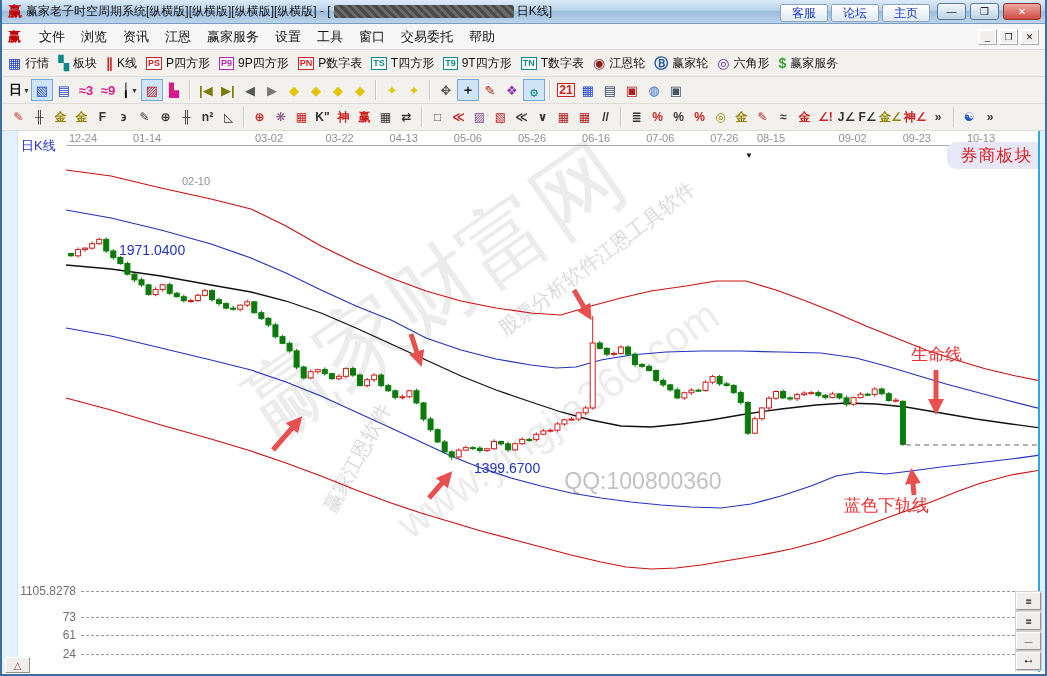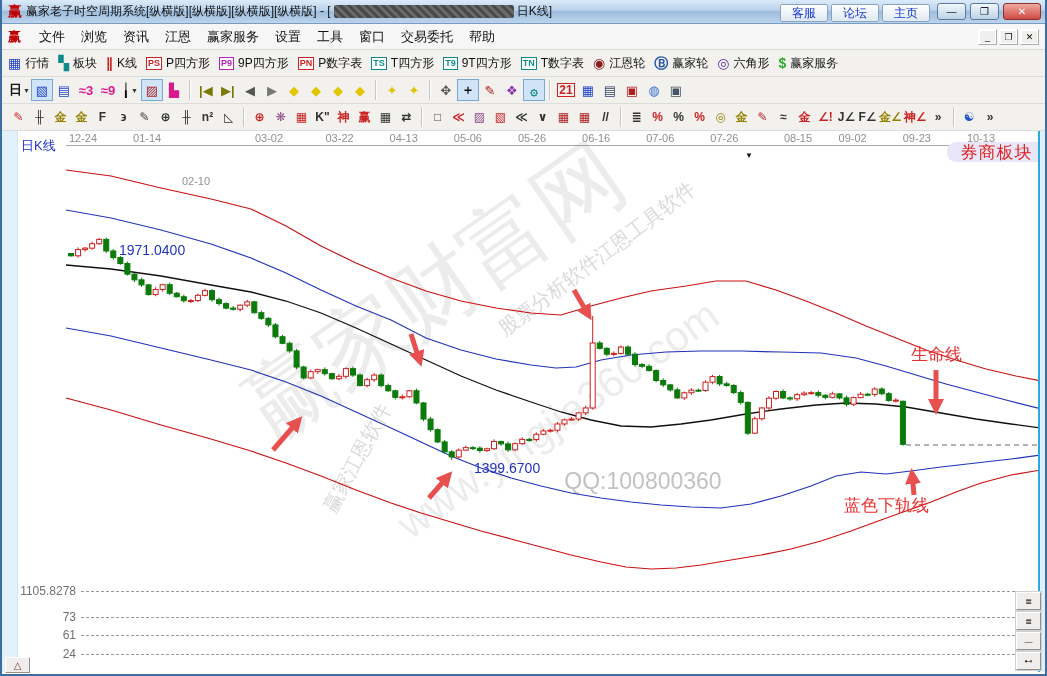--- a/index.html
+++ b/index.html
@@ -41,21 +41,21 @@
   .chartarea{position:relative;height:541px;background:#fff;}
   .leftstrip{position:absolute;left:0;top:0;bottom:0;width:16px;background:#e2f1fc;border-right:1px solid #cfe4f4;}
   .rightstrip{position:absolute;right:0;top:0;bottom:0;width:7px;background:#dff0fb;border-left:2px solid #29aae1;}
   .chartwrap{position:absolute;left:16px;top:0;right:7px;bottom:0;overflow:hidden;}
   .chartwrap svg{position:absolute;left:0;top:0;}
   .kline-label{position:absolute;left:3px;top:6px;font-size:13px;color:#2233cc;z-index:5;}
   .axis-line{position:absolute;left:48px;top:14px;width:972px;border-top:1px solid #a8a8a8;}
   .date-label{position:absolute;top:1px;font-size:11px;color:#909090;transform:translateX(-50%);white-space:nowrap;}
   .hdr{position:absolute;left:65px;top:18px;font-size:13px;white-space:nowrap;z-index:5;}
   .hdr span{margin-right:13px;}
-  .sector-pill{position:absolute;left:929px;top:11px;width:99px;height:20px;background:#e7e7f8;border-radius:9px;
+  .sector-pill{position:absolute;left:929px;top:11px;width:99px;height:27px;background:#e7e7f8;border-radius:9px;
                color:#e02020;font-size:17px;display:flex;align-items:center;justify-content:center;letter-spacing:1px;z-index:5;}
   .ann{position:absolute;white-space:nowrap;z-index:6;}
   .ann.blue{color:#2233bb;font-size:14px;}
   .ann.red{color:#e83030;font-size:17px;}
   .down-marker{position:absolute;font-size:8px;color:#111;z-index:5;}
   .sub-row .lbl{position:absolute;width:58px;text-align:right;font-size:12px;color:#707070;z-index:5;}
   .sub-row .dash{position:absolute;left:63px;width:934px;border-top:1px dashed #9a9a9a;z-index:4;}
   .minibtn{position:absolute;right:4px;width:25px;height:18px;background:#efeeec;border:1px solid #909090;
            border-top-color:#fff;border-left-color:#fff;box-shadow:0 0 0 1px #d0d0d0;
            display:flex;align-items:center;justify-content:center;font-size:8px;color:#222;z-index:7;}
@@ -407,21 +407,21 @@
           <span class="date-label" style="left: 129.14px;">01-14</span>
           <span class="date-label" style="left: 178px; margin-top: 43px;">02-10</span>
           <span class="date-label" style="left: 251px; text-align: center;">03-02</span>
           <span class="date-label" style="left: 321.56px;">03-22</span>
           <span class="date-label" style="left: 385.7px;">04-13</span>
           <span class="date-label" style="left: 449.84px;">05-06</span>
           <span class="date-label" style="left: 513.98px;">05-26</span>
           <span class="date-label" style="left: 578.12px;">06-16</span>
           <span class="date-label" style="left: 642.26px;">07-06</span>
           <span class="date-label" style="left: 706.4px;">07-26</span>
-          <span class="date-label" style="left: 780px;">08-15</span>
+          <span class="date-label" style="left: 753px;">08-15</span>
           <span class="date-label" style="left: 834.68px;">09-02</span>
           <span class="date-label" style="left: 898.82px;">09-23</span>
           <span class="date-label" style="left: 962.96px;">10-13</span>
         </div>
       <div class="sector-pill">券商板块</div>
 
       <svg id="chart-svg" width="1024" height="541" viewBox="0 0 1024 541">
           <text x="433" y="185" font-size="88" fill="#75757d" fill-opacity="0.14" text-anchor="middle" transform="rotate(-35 433 185)">赢家财富网</text>
           <text x="548" y="300" font-size="42" fill="#75757d" fill-opacity="0.14" text-anchor="middle" transform="rotate(-35 548 300)">www.yingjia360.com</text>
           <text x="345" y="330" font-size="20" fill="#75757d" fill-opacity="0.28" text-anchor="middle" transform="rotate(-62 345 330)">赢家江恩软件</text>

